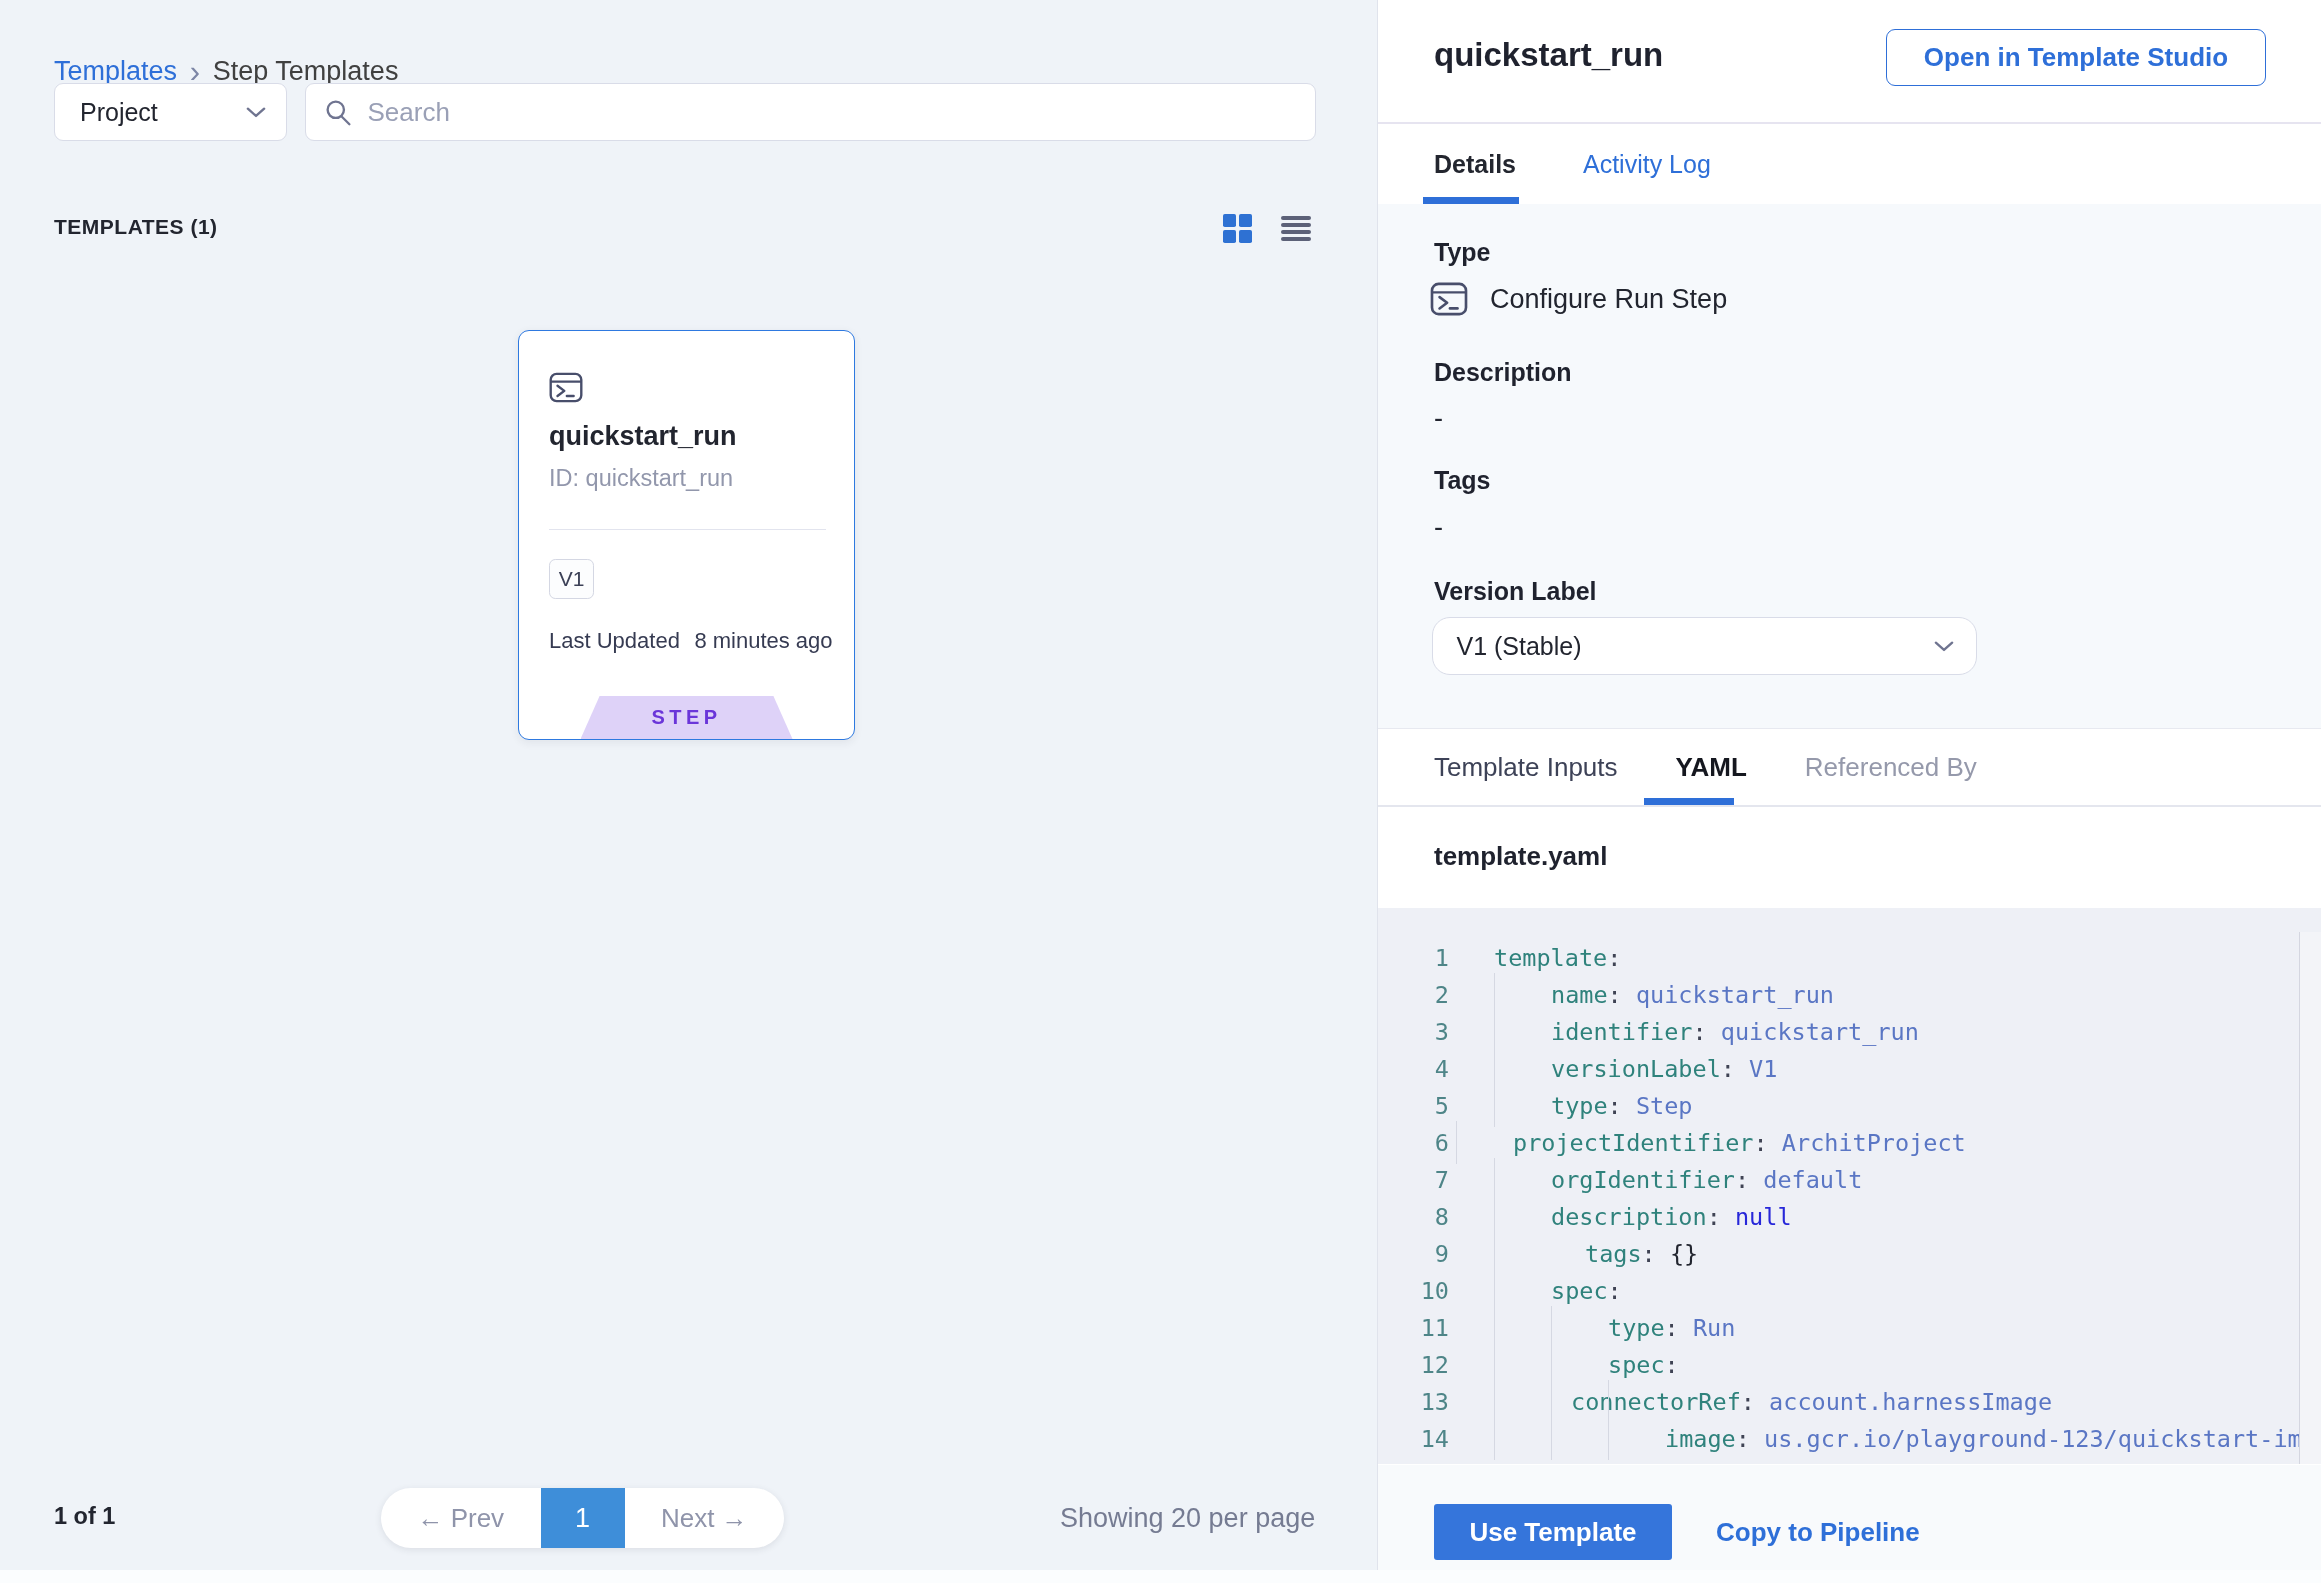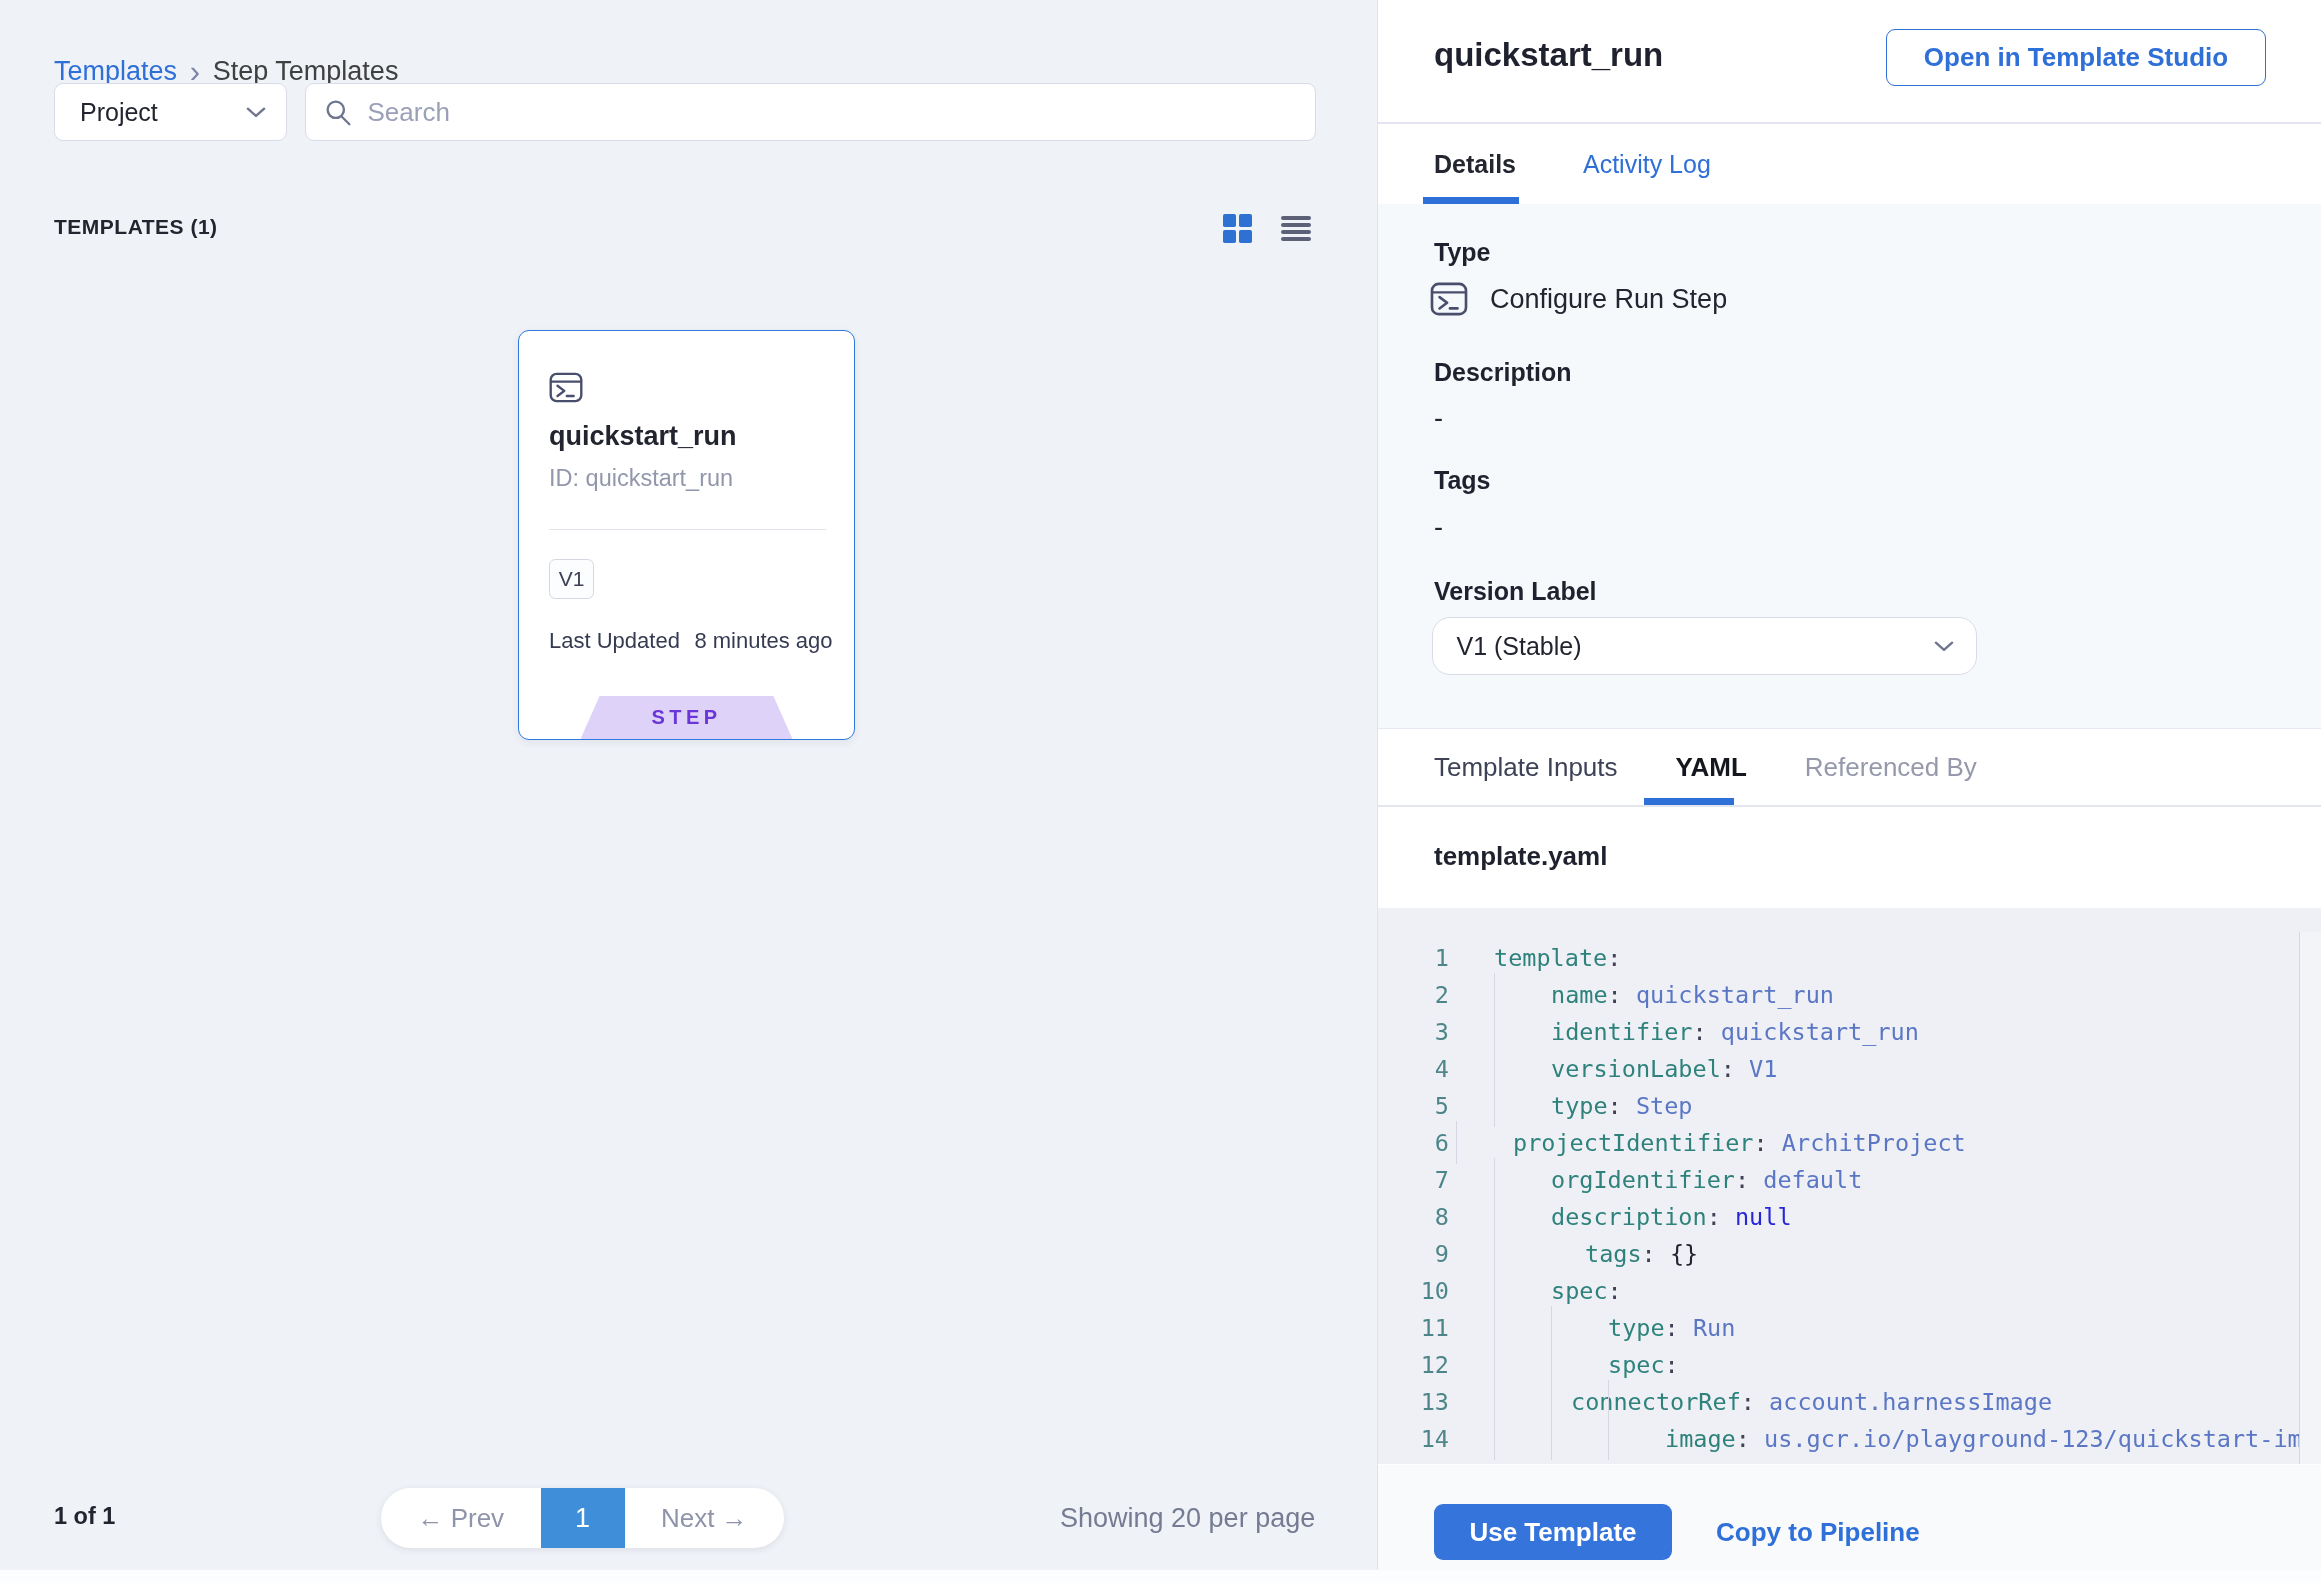--- a/index.html
+++ b/index.html
@@ -106,21 +106,21 @@
   .k{color:var(--yaml-key);}
   .p{color:#3f4354;}
   .v{color:var(--yaml-val);}
   .kw{color:var(--yaml-kw);}
   .brace{color:#22252f;}
   .minimap-edge{position:absolute;right:21px;top:23.5px;bottom:0;width:0.9px;background:#d4d6e0;}
   .minimap{position:absolute;right:0;top:23.5px;bottom:0;width:21px;background:#f3f4f8;}
 
   .panel-footer{position:absolute;left:0;top:1465px;width:100%;height:119px;background:#f8fafc;}
   .use-template-btn{position:absolute;left:56px;top:39px;width:238px;height:56px;background:var(--btn-blue);border:none;
-    border-radius:9px;color:#fff;font-size:26px;font-weight:bold;display:flex;align-items:center;justify-content:center;cursor:pointer;}
+    border-radius:3px;color:#fff;font-size:26px;font-weight:bold;display:flex;align-items:center;justify-content:center;cursor:pointer;}
   .copy-link{position:absolute;left:338px;top:52px;font-size:26px;font-weight:bold;color:var(--accent);cursor:pointer;}
 
   .bottom-strip{position:absolute;left:0;top:1570px;width:100%;height:12.7px;background:#fbfdfe;}
 
   svg{display:block;}
 </style>
 </head>
 <body>
 
 <div id="app">

